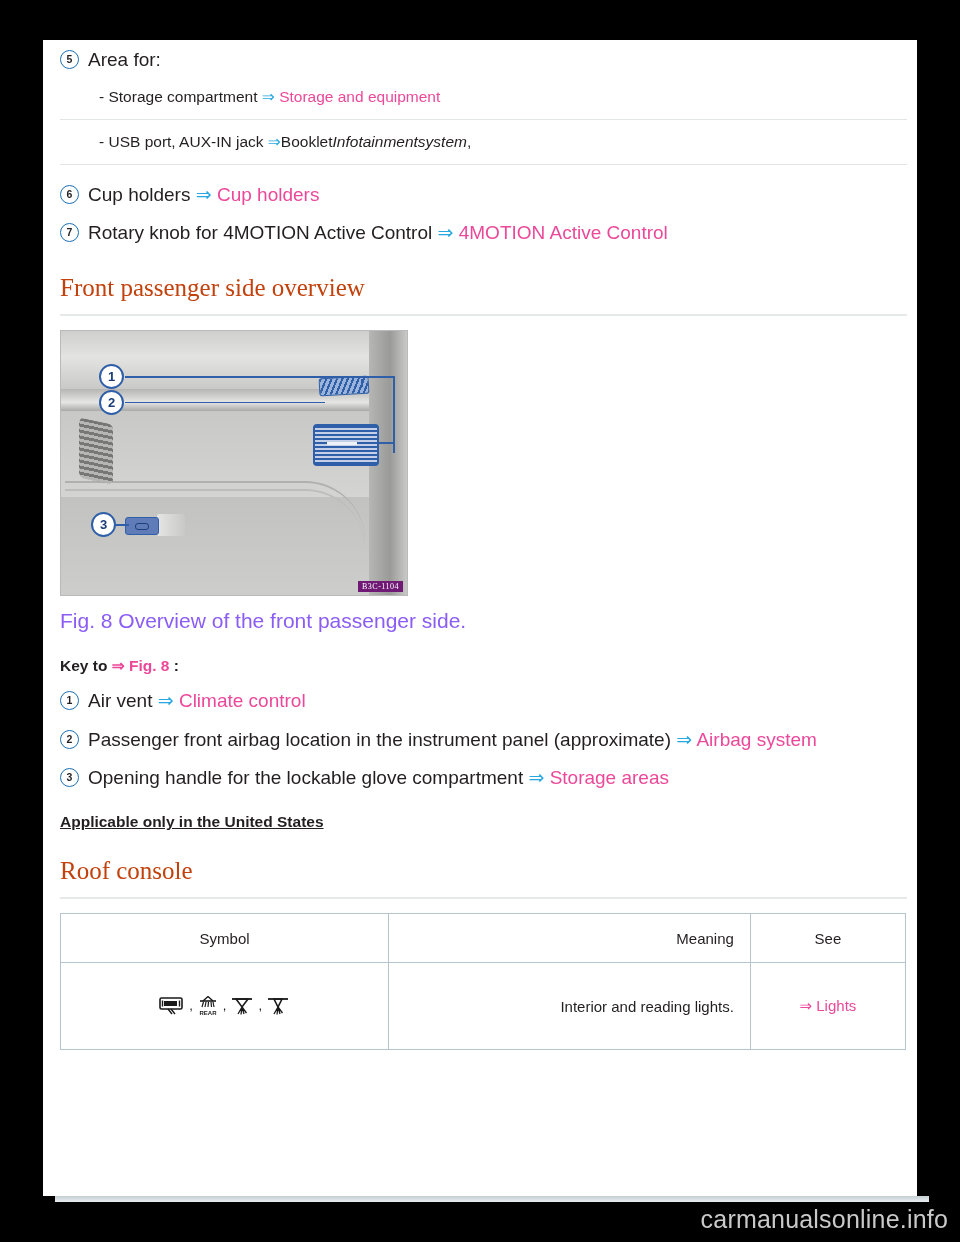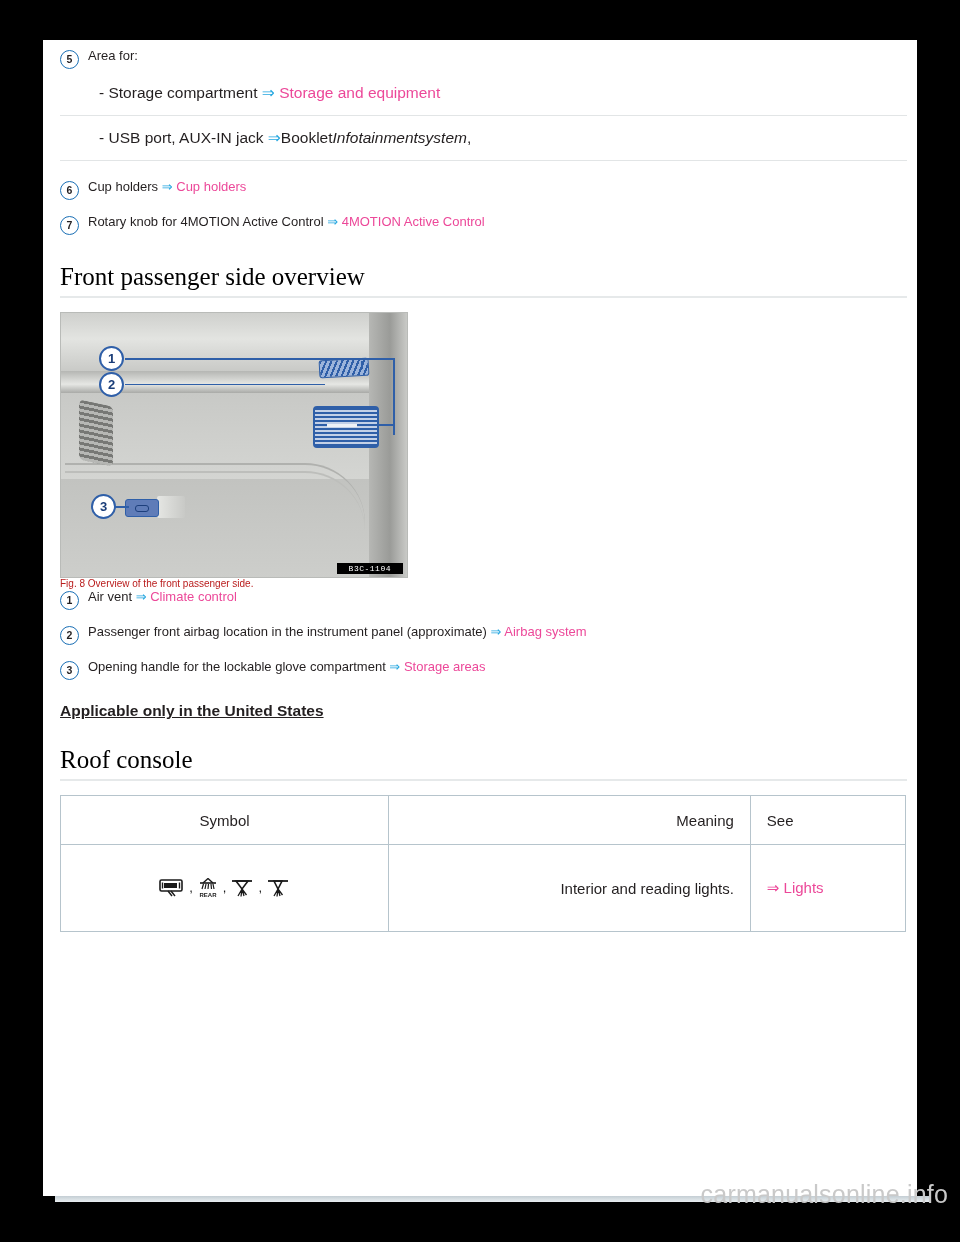--- a/index.html
+++ b/index.html
@@ -66,21 +66,21 @@
     font-size: 10.5px;
     font-weight: bold;
     line-height: 17px;
     text-align: center;
     box-sizing: border-box;
     margin-right: 9px;
     margin-top: 2px;
   }
   .keytext {
     flex: 1 1 auto;
-    font-size: 13px;
+    font-size: 19px;
     color: #231f20;
     line-height: 1.3;
   }
 
   
   .subitem {
     padding-left: 39px;
     font-size: 15.5px;
     color: #231f20;
     padding-top: 13px;
@@ -88,25 +88,25 @@
   }
   .rule {
     height: 1px;
     background: #e2e5e6;
     width: 100%;
   }
 
   
   .h2 {
     font-family: "Liberation Serif", serif;
-    color: #000000;
+    color: #c2410c;
     font-size: 25px;
     font-weight: normal;
     margin: 0;
-    padding: 0 0 5px 0;
+    padding: 0 0 12px 0;
   }
   .h2rule {
     height: 2px;
     background: #e6e9ea;
     width: 100%;
     margin-bottom: 14px;
   }
 
   
   .figwrap {
@@ -115,22 +115,23 @@
   .figure {
     position: relative;
     width: 348px;
     height: 266px;
     background: #d8d9d6;
     border: 1px solid #b9bbb8;
     box-sizing: border-box;
     overflow: hidden;
   }
   .figcaption {
-    color: #b91c1c;
-    font-size: 10px;
+    color: #8b5cf6;
+    font-size: 21px;
+    margin-top: 13px;
   }
 
   
   .f-top-trim {
     position: absolute; left: 0; top: 0; width: 100%; height: 58px;
     background: linear-gradient(to bottom, #cfd0cd 0%, #e3e4e1 45%, #c9cac7 100%);
   }
   .f-band {
     position: absolute; left: 0; top: 58px; width: 100%; height: 22px;
     background: linear-gradient(to bottom, #b5b6b3, #e6e7e4 60%, #a9aaa7);
@@ -206,24 +207,24 @@
     font-size: 13px;
     font-weight: bold;
     line-height: 21px;
     text-align: center;
     box-sizing: border-box;
     z-index: 5;
   }
   .f-line { position: absolute; background: #2f5fa8; z-index: 4; }
   .f-imgid {
     position: absolute; right: 4px; bottom: 3px;
-    background: #000000; color: #ffffff;
+    background: #701a75; color: #ffffff;
     font-size: 8px; letter-spacing: .5px;
-    padding: 1px 12px;
-    font-family: Liberation Mono, monospace;
+    padding: 1px 4px;
+    font-family: Liberation Serif, serif;
   }
 
   
   .keyto {
     font-size: 15.5px;
     font-weight: bold;
     color: #231f20;
     margin: 24px 0 14px 0;
   }
 
@@ -244,38 +245,38 @@
   }
   table.sym td {
     border: 1px solid #b6c4cc;
     font-size: 15px;
     color: #231f20;
     padding: 14px 16px;
     vertical-align: middle;
   }
   td.c-sym { width: 327px; text-align: center; }
   td.c-mean { width: 381px; text-align: right; }
-  td.c-see { width: 138px; text-align: left; }
+  td.c-see { width: 138px; text-align: center; }
   tr.hdr td { height: 20px; }
   tr.body td { height: 58px; }
 
   .symbol-row {
     display: flex;
     align-items: center;
     justify-content: center;
     gap: 4px;
     font-size: 13px;
     color: #1a1a1a;
   }
   .comma { font-size: 13px; align-self: flex-end; padding-bottom: 4px; }
 
   
   .watermark {
     position: absolute;
-    left: 0; top: 1171px;
+    left: 0; top: 1196px;
     width: 960px; height: 46px;
     color: #c9c9c9;
     font-size: 25px;
     text-align: right;
     padding-right: 12px;
     box-sizing: border-box;
     line-height: 46px;
     letter-spacing: .2px;
   }
 </style>
@@ -344,20 +345,21 @@
 
         <div class="f-callout" style="left:38px; top:33px;">1</div>
         <div class="f-callout" style="left:38px; top:59px;">2</div>
         <div class="f-callout" style="left:30px; top:181px;">3</div>
 
         <div class="f-imgid">B3C-1104</div>
       </div>
       <div class="figcaption">Fig. 8 Overview of the front passenger side.</div>
     </div>
 
+    <div class="keyto"><span>Key to </span><span class="lnk">⇒</span><span class="lnk"> Fig. 8 </span><span>:</span></div>
 
     <div class="keyrow" style="margin-bottom:14px;">
       <div class="num">1</div>
       <div class="keytext"><span>Air vent </span><span class="arrow">⇒</span><span class="lnk"> Climate control</span></div>
     </div>
 
     <div class="keyrow" style="margin-bottom:14px;">
       <div class="num">2</div>
       <div class="keytext"><span>Passenger front airbag location in the instrument panel (approximate) </span><span class="arrow">⇒</span><span class="lnk"> Airbag system</span></div>
     </div>

